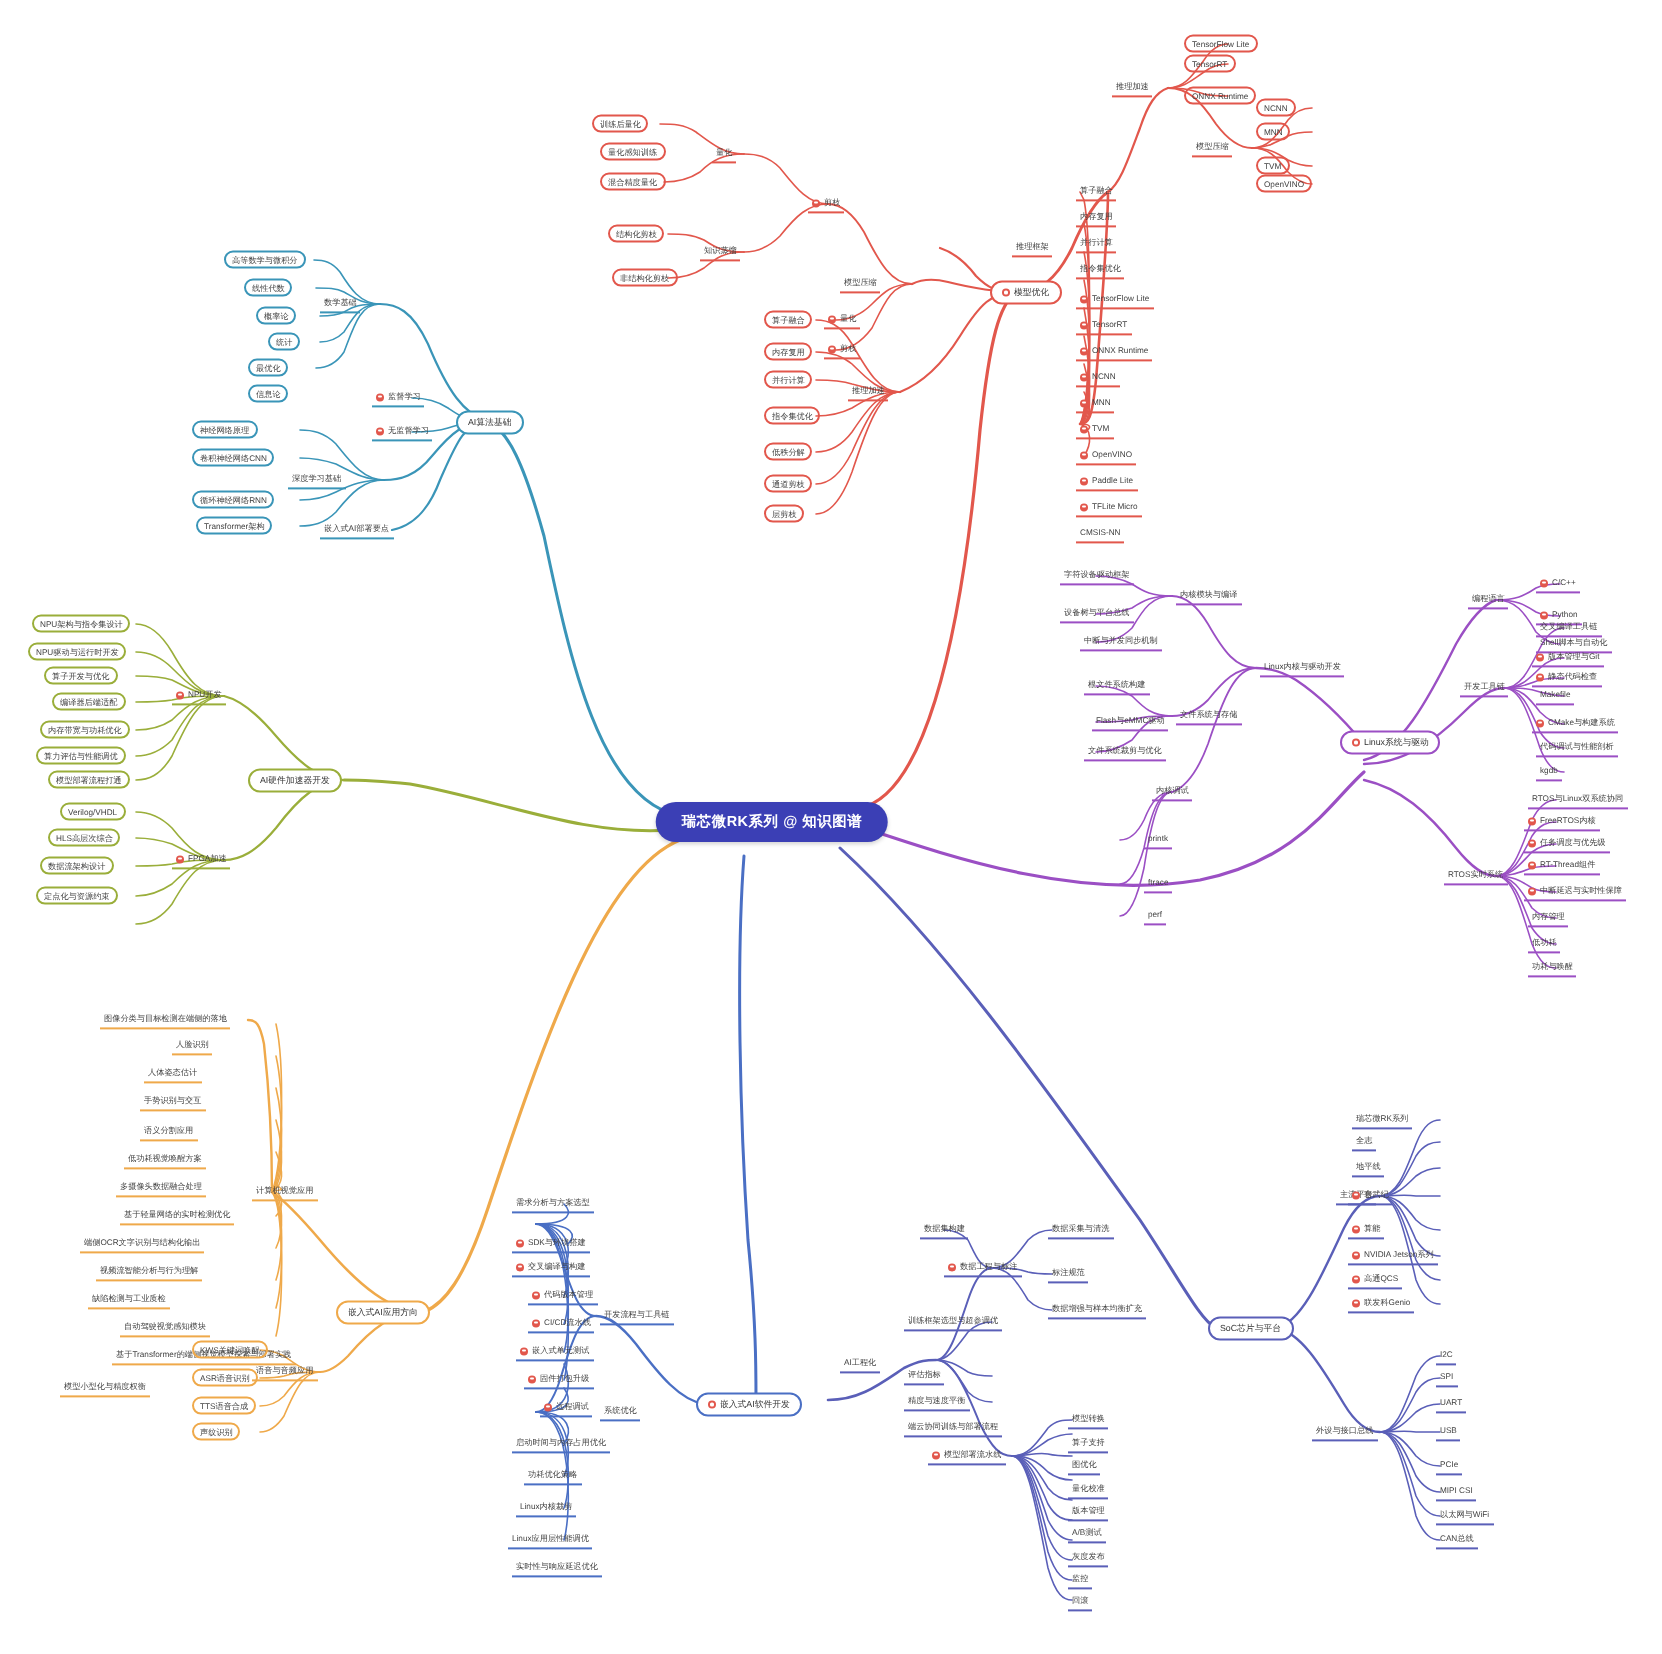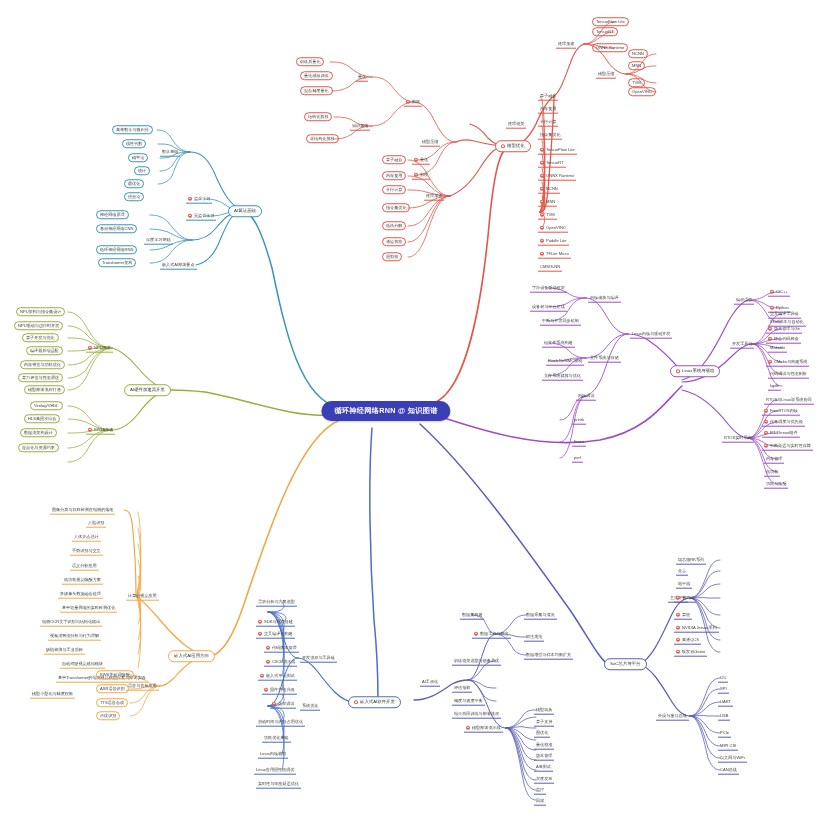--- a/index.html
+++ b/index.html
@@ -239,21 +239,21 @@
       <path d="M690 716 C 698 716 702 708 708 696 C 712 690 716 689 720 689" stroke="#5a5fb8" stroke-width=".8"></path>
       <path d="M690 716 C 698 716 702 712 708 706 C 712 703 716 702 720 702" stroke="#5a5fb8" stroke-width=".8"></path>
       <path d="M690 716 C 698 716 702 715 708 716 C 712 716 716 716 720 716" stroke="#5a5fb8" stroke-width=".8"></path>
       <path d="M690 716 C 698 716 702 720 708 728 C 712 732 716 733 720 733" stroke="#5a5fb8" stroke-width=".8"></path>
       <path d="M690 716 C 698 716 702 724 708 738 C 712 744 716 746 720 746" stroke="#5a5fb8" stroke-width=".8"></path>
       <path d="M690 716 C 698 716 702 728 708 748 C 712 756 716 758 720 758" stroke="#5a5fb8" stroke-width=".8"></path>
       <path d="M690 716 C 698 716 702 732 708 758 C 712 768 716 770 720 770" stroke="#5a5fb8" stroke-width=".8"></path>
     </g>
   </svg>
 
-  <div class="root" style="left:386px;top:411px;">循环神经网络RNN @ 知识图谱</div>
+  <div class="root" style="left:386px;top:411px;">瑞芯微RK系列 @ 知识图谱</div>
 
   <div class="node pill c-teal" style="left:228px;top:211px;">
     <span class="t">AI算法基础</span>
   </div>
   <div class="node leaf c-teal" style="left:160px;top:152px;">
     <span class="t">数学基础</span>
     </div>
   <div class="node boxed c-teal" style="left:112px;top:130px;">
     <span class="t">高等数学与微积分</span>
     </div>

